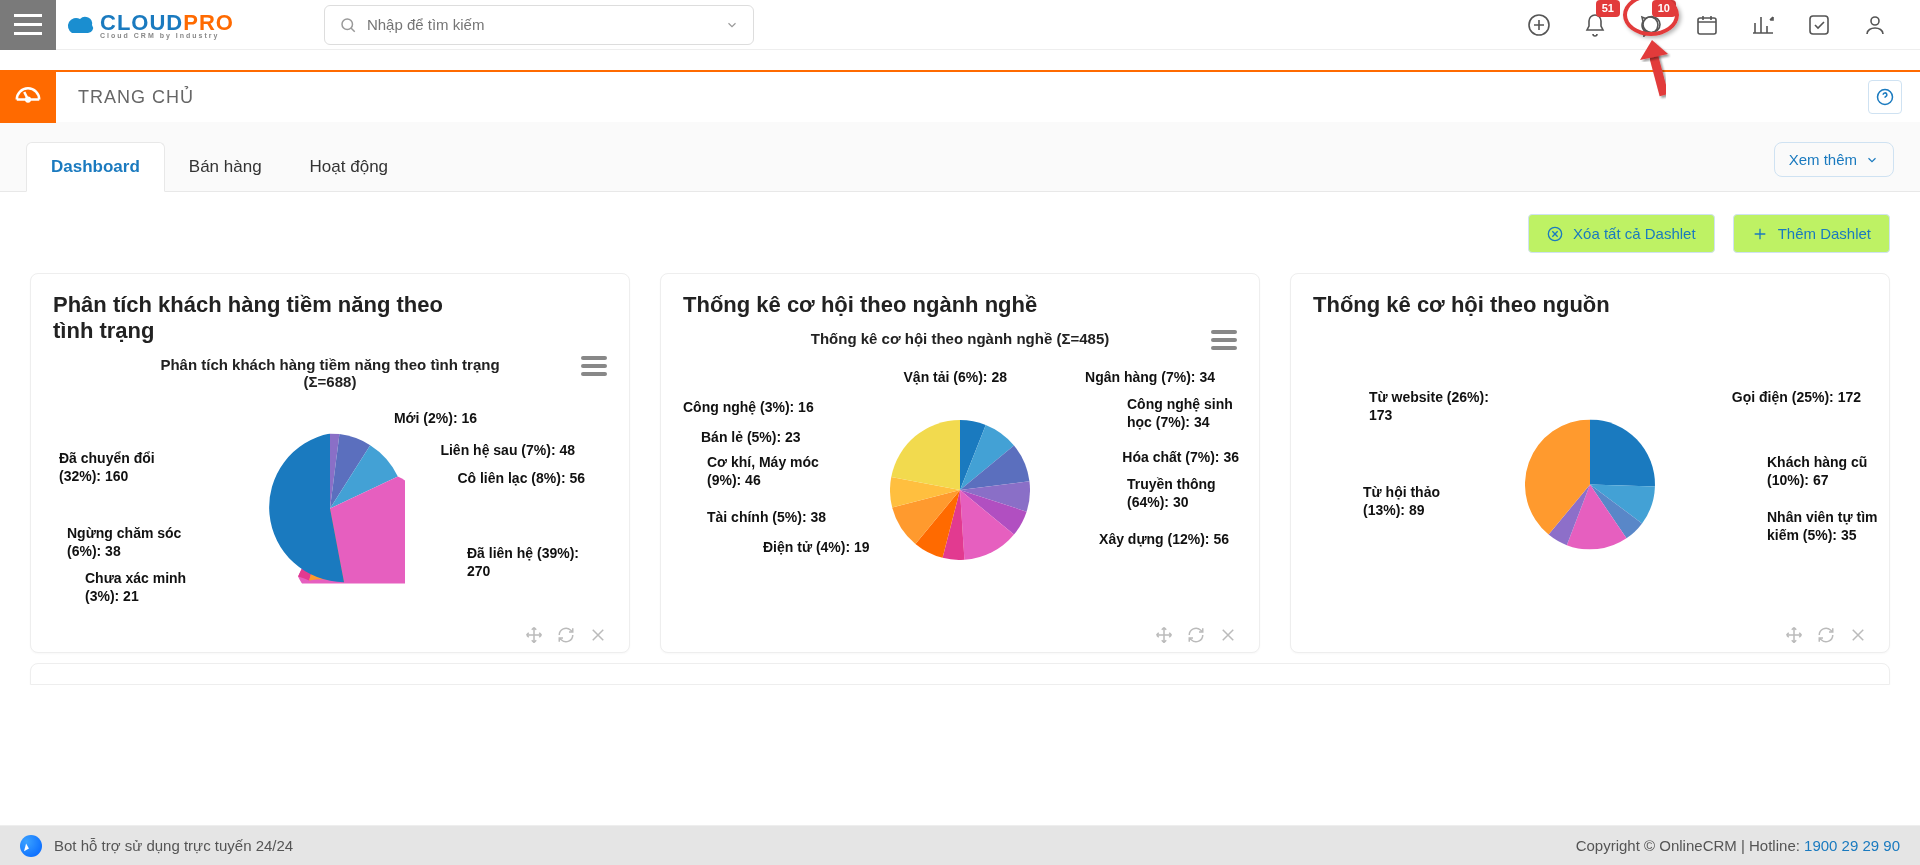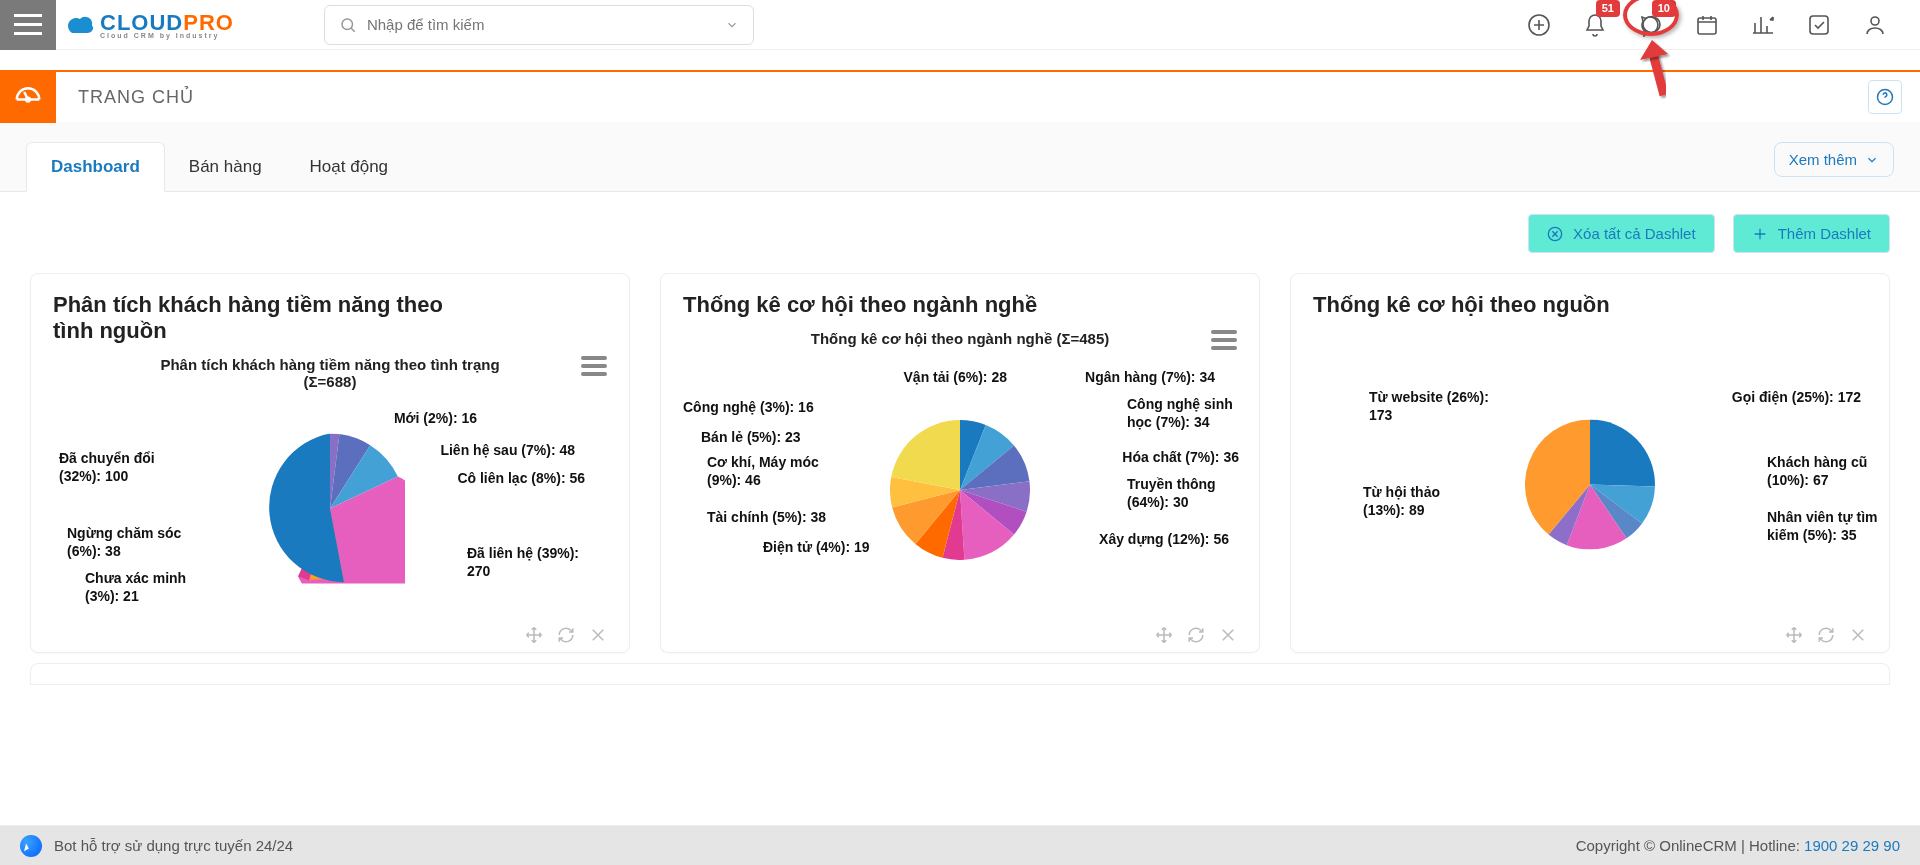--- a/index.html
+++ b/index.html
@@ -161,21 +161,21 @@
     padding: 22px 30px 6px 30px;
   }
   .action-btn {
     border: 1px solid #cfe2f2;
     color: #1a7abf;
     border-radius: 4px;
     padding: 10px 18px;
     display: flex; align-items: center; gap: 10px;
     cursor: pointer;
     font-size: 15px;
-    background: #5eead4;
+    background: #bef264;
   }
 
   
   .dash-row {
     display: flex; gap: 30px;
     padding: 14px 30px 10px 30px;
     align-items: stretch;
   }
   .dashlet {
     flex: 1 1 0;
@@ -409,21 +409,21 @@
     <svg width="16" height="16" viewBox="0 0 24 24" fill="none" stroke="#1a7abf" stroke-width="2">
         <path d="M12 4v16M4 12h16"></path>
       </svg>
     <span>Thêm Dashlet</span>
   </div>
 </div>
 
 <div class="dash-row">
 
   <div class="dashlet">
-    <h3>Phân tích khách hàng tiềm năng theo tình nguồn</h3>
+    <h3>Phân tích khách hàng tiềm năng theo tình trạng</h3>
     <div class="chart-area">
       <div class="chart-title-row">
         <div class="chart-title" style="max-width:340px">Phân tích khách hàng tiềm năng theo tình trạng (Σ=688)</div>
         <div class="burger-sm">
             <span></span>
             <span></span>
             <span></span>
           </div>
       </div>
 
@@ -441,21 +441,21 @@
           </g>
         </svg>
       </div>
 
       <div class="label" style="right:130px; top:60px">Mới (2%): 16</div>
       <div class="label" style="right:32px; top:92px">Liên hệ sau (7%): 48</div>
       <div class="label" style="right:22px; top:120px">Cô liên lạc (8%): 56</div>
       <div class="label wrap" style="right:20px; top:195px">Đã liên hệ (39%): 270</div>
       <div class="label wrap" style="left:32px; top:220px">Chưa xác minh (3%): 21</div>
       <div class="label wrap" style="left:14px; top:175px">Ngừng chăm sóc (6%): 38</div>
-      <div class="label wrap" style="left:6px; top:100px">Đã chuyển đổi (32%): 100</div>
+      <div class="label wrap" style="left:6px; top:100px">Đã chuyển đổi (32%): 160</div>
     </div>
     <div class="dashlet-footer">
       <span class="foot-ico">
           <svg width="18" height="18" viewBox="0 0 24 24" fill="none" stroke="#bbb" stroke-width="2">
             <path d="M12 2v20M2 12h20M12 2l-3 3M12 2l3 3M12 22l-3-3M12 22l3-3M2 12l3-3M2 12l3 3M22 12l-3-3M22 12l-3 3"></path>
           </svg>
         </span>
       <span class="foot-ico">
           <svg width="18" height="18" viewBox="0 0 24 24" fill="none" stroke="#bbb" stroke-width="2">
             <path d="M3 12a9 9 0 0 1 15-6.7L21 8M21 3v5h-5M21 12a9 9 0 0 1-15 6.7L3 16M3 21v-5h5"></path>

